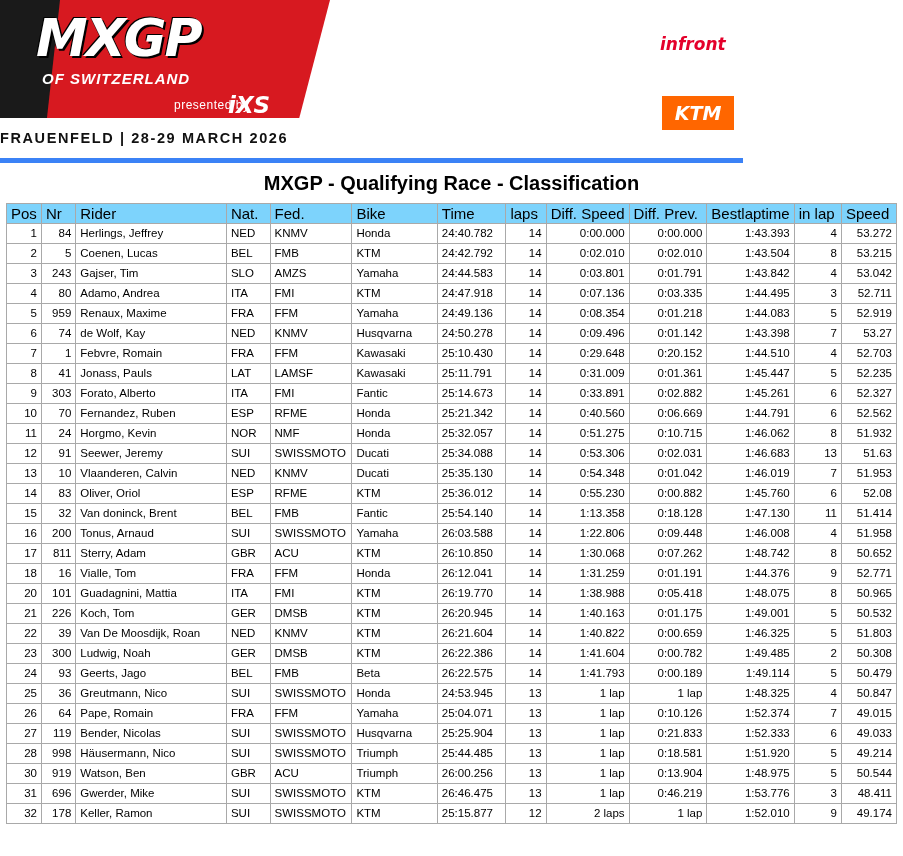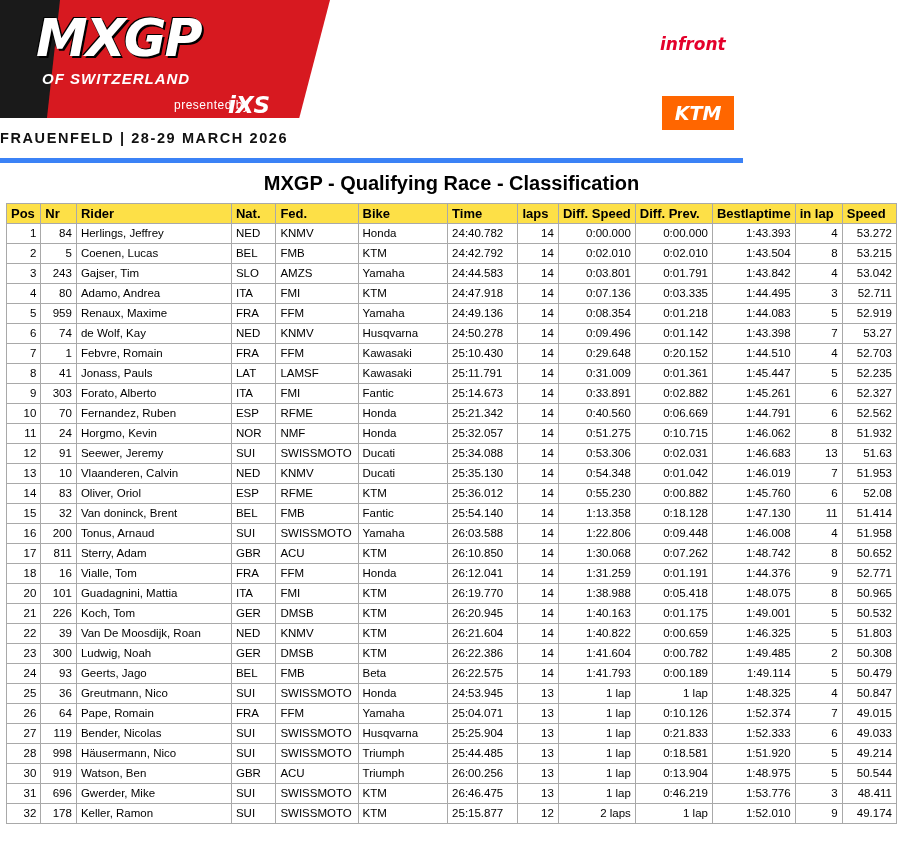--- a/index.html
+++ b/index.html
@@ -136,24 +136,24 @@
   }
   table.results th, table.results td {
     border: 1px solid #a9a9a9;
     padding: 1px 4px;
     height: 17px;
     line-height: 15px;
     white-space: nowrap;
     overflow: hidden;
   }
   table.results th {
-    background: #fde047;
-    font-weight: bold;
+    background: #7dd3fc;
+    font-weight: normal;
     text-align: left;
-    font-size: 13px;
+    font-size: 15px;
   }
   th.num, td.num { text-align: right; }
   .c-pos    { width: 26px; }
   .c-nr     { width: 30px; }
   .c-rider  { width: 158px; }
   .c-nat    { width: 40px; }
   .c-fed    { width: 74px; }
   .c-bike   { width: 92px; }
   .c-time   { width: 66px; }
   .c-laps   { width: 34px; }

